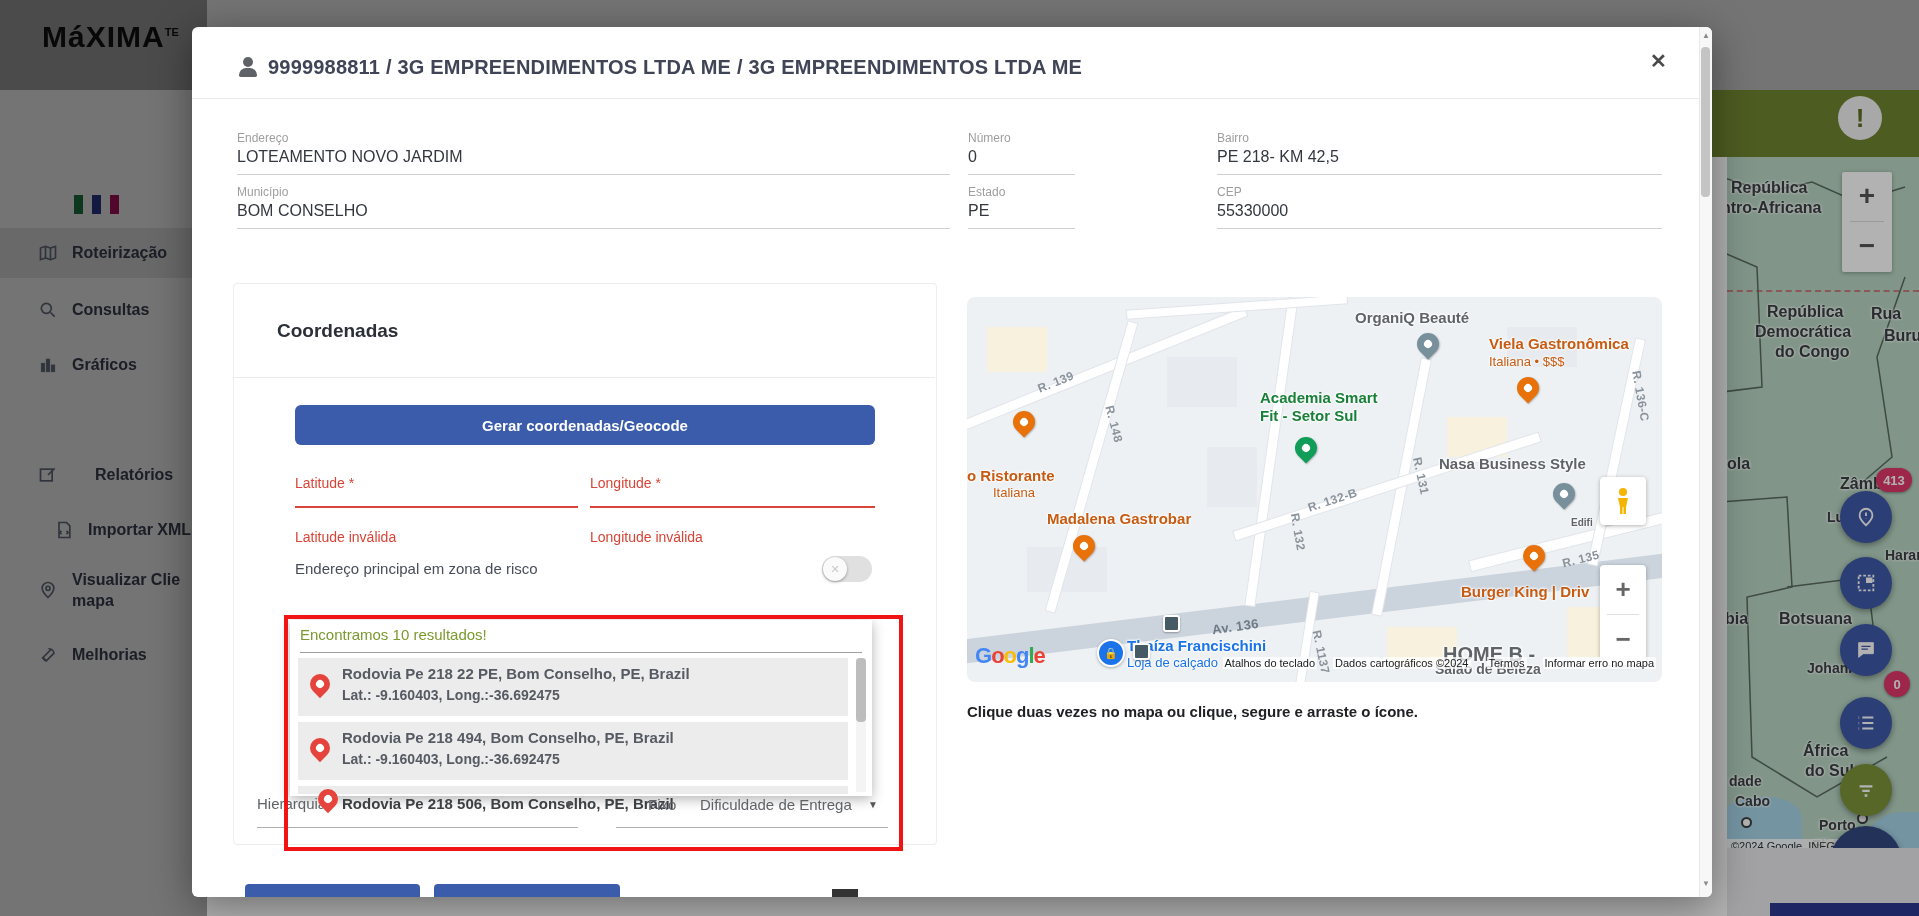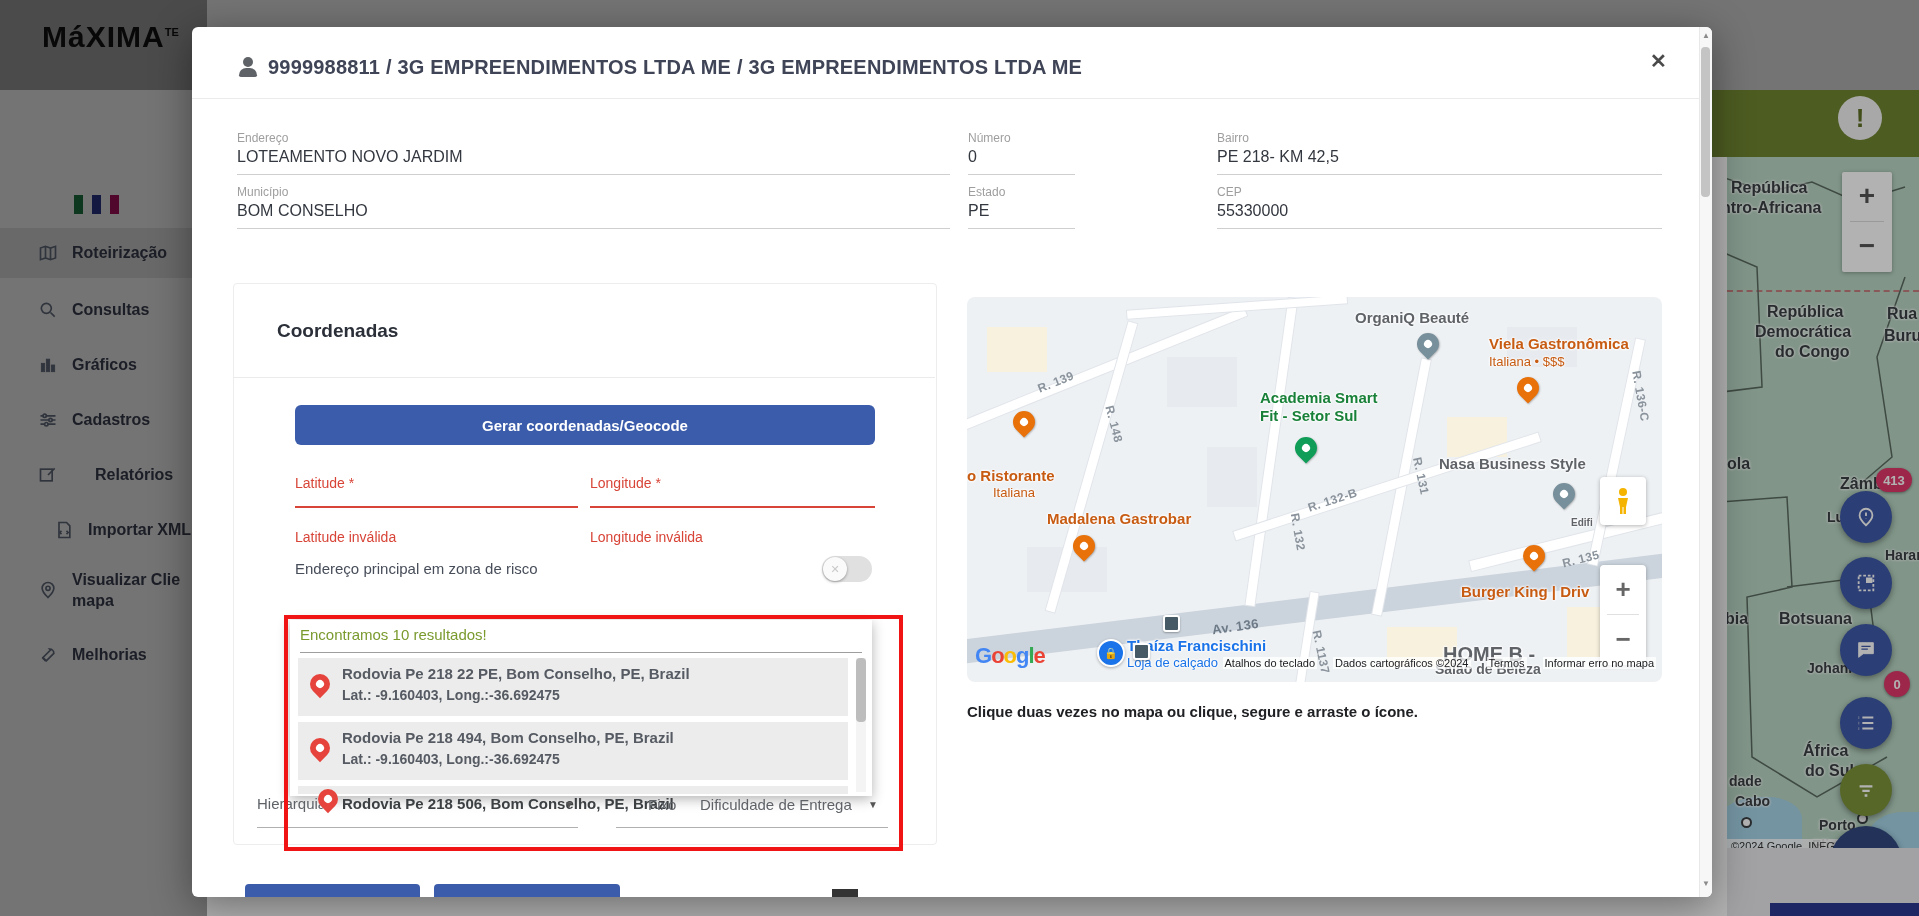--- a/index.html
+++ b/index.html
@@ -141,29 +141,20 @@
       <span>Consultas</span>
     </div>
     <div class="side-item" style="top:265px;">
       <svg width="20" height="20" viewBox="0 0 24 24" fill="#6a7386">
           <rect x="4" y="10" width="4" height="10"></rect>
           <rect x="10" y="5" width="4" height="15"></rect>
           <rect x="16" y="12" width="4" height="8"></rect>
         </svg>
       <span>Gráficos</span>
     </div>
-    <div class="side-item" style="top:320px;">
-      <svg width="20" height="20" viewBox="0 0 24 24" fill="none" stroke-width="2">
-          <path d="M3 7h18 M3 12h18 M3 17h18"></path>
-          <circle cx="8" cy="7" r="2" fill="#fff"></circle>
-          <circle cx="15" cy="12" r="2" fill="#fff"></circle>
-          <circle cx="10" cy="17" r="2" fill="#fff"></circle>
-        </svg>
-      <span>Cadastros</span>
-    </div>
     <div class="side-item" style="top:375px;gap:37px;">
       <svg width="20" height="20" viewBox="0 0 24 24" fill="none" stroke-width="2">
           <rect x="3" y="5" width="14" height="14"></rect>
           <path d="M12 12L20 4"></path>
         </svg>
       <span>Relatórios</span>
     </div>
     <div class="side-item" style="top:430px;margin-left:16px;">
       <svg width="20" height="20" viewBox="0 0 24 24" fill="none" stroke-width="2">
           <path d="M6 3h9l4 4v14H6z"></path>
@@ -198,21 +189,21 @@
       <path d="M-5 95 L30 110 L35 230 L-5 235" fill="none" stroke="#5a6a60" stroke-width="1.5"></path>
       <path d="M178 120 L150 200 L165 300 L130 330" fill="none" stroke="#5a6a60" stroke-width="1.5"></path>
       <path d="M-5 345 L60 340 L65 430 L20 440 L25 600 L90 640 L160 600" fill="none" stroke="#5a6a60" stroke-width="1.5"></path>
       <path d="M60 430 L140 420 L150 500" fill="none" stroke="#5a6a60" stroke-width="1.5"></path>
     </svg>
     <div class="bglabel" style="left:4px;top:22px;">República</div>
     <div class="bglabel" style="left:-6px;top:42px;">ntro-Africana</div>
     <div class="bglabel" style="left:40px;top:146px;">República</div>
     <div class="bglabel" style="left:28px;top:166px;">Democrática</div>
     <div class="bglabel" style="left:48px;top:186px;">do Congo</div>
-    <div class="bglabel" style="left:160px;top:148px;">Rua</div>
+    <div class="bglabel" style="left:144px;top:148px;">Rua</div>
     <div class="bglabel" style="left:157px;top:170px;">Buru</div>
     <div class="bglabel" style="left:0px;top:298px;">ola</div>
     <div class="bglabel" style="left:113px;top:318px;">Zâmb</div>
     <div class="bglabel bgsmall" style="left:100px;top:352px;">Lus</div>
     <div class="bglabel bgsmall" style="left:158px;top:390px;">Harar</div>
     <div class="bglabel" style="left:-2px;top:453px;">bia</div>
     <div class="bglabel" style="left:52px;top:453px;">Botsuana</div>
     <div class="bglabel bgsmall" style="left:80px;top:503px;">Johannes</div>
     <div class="citydot" style="left:146px;top:496px;"></div>
     <div class="bglabel" style="left:76px;top:585px;">África</div>

